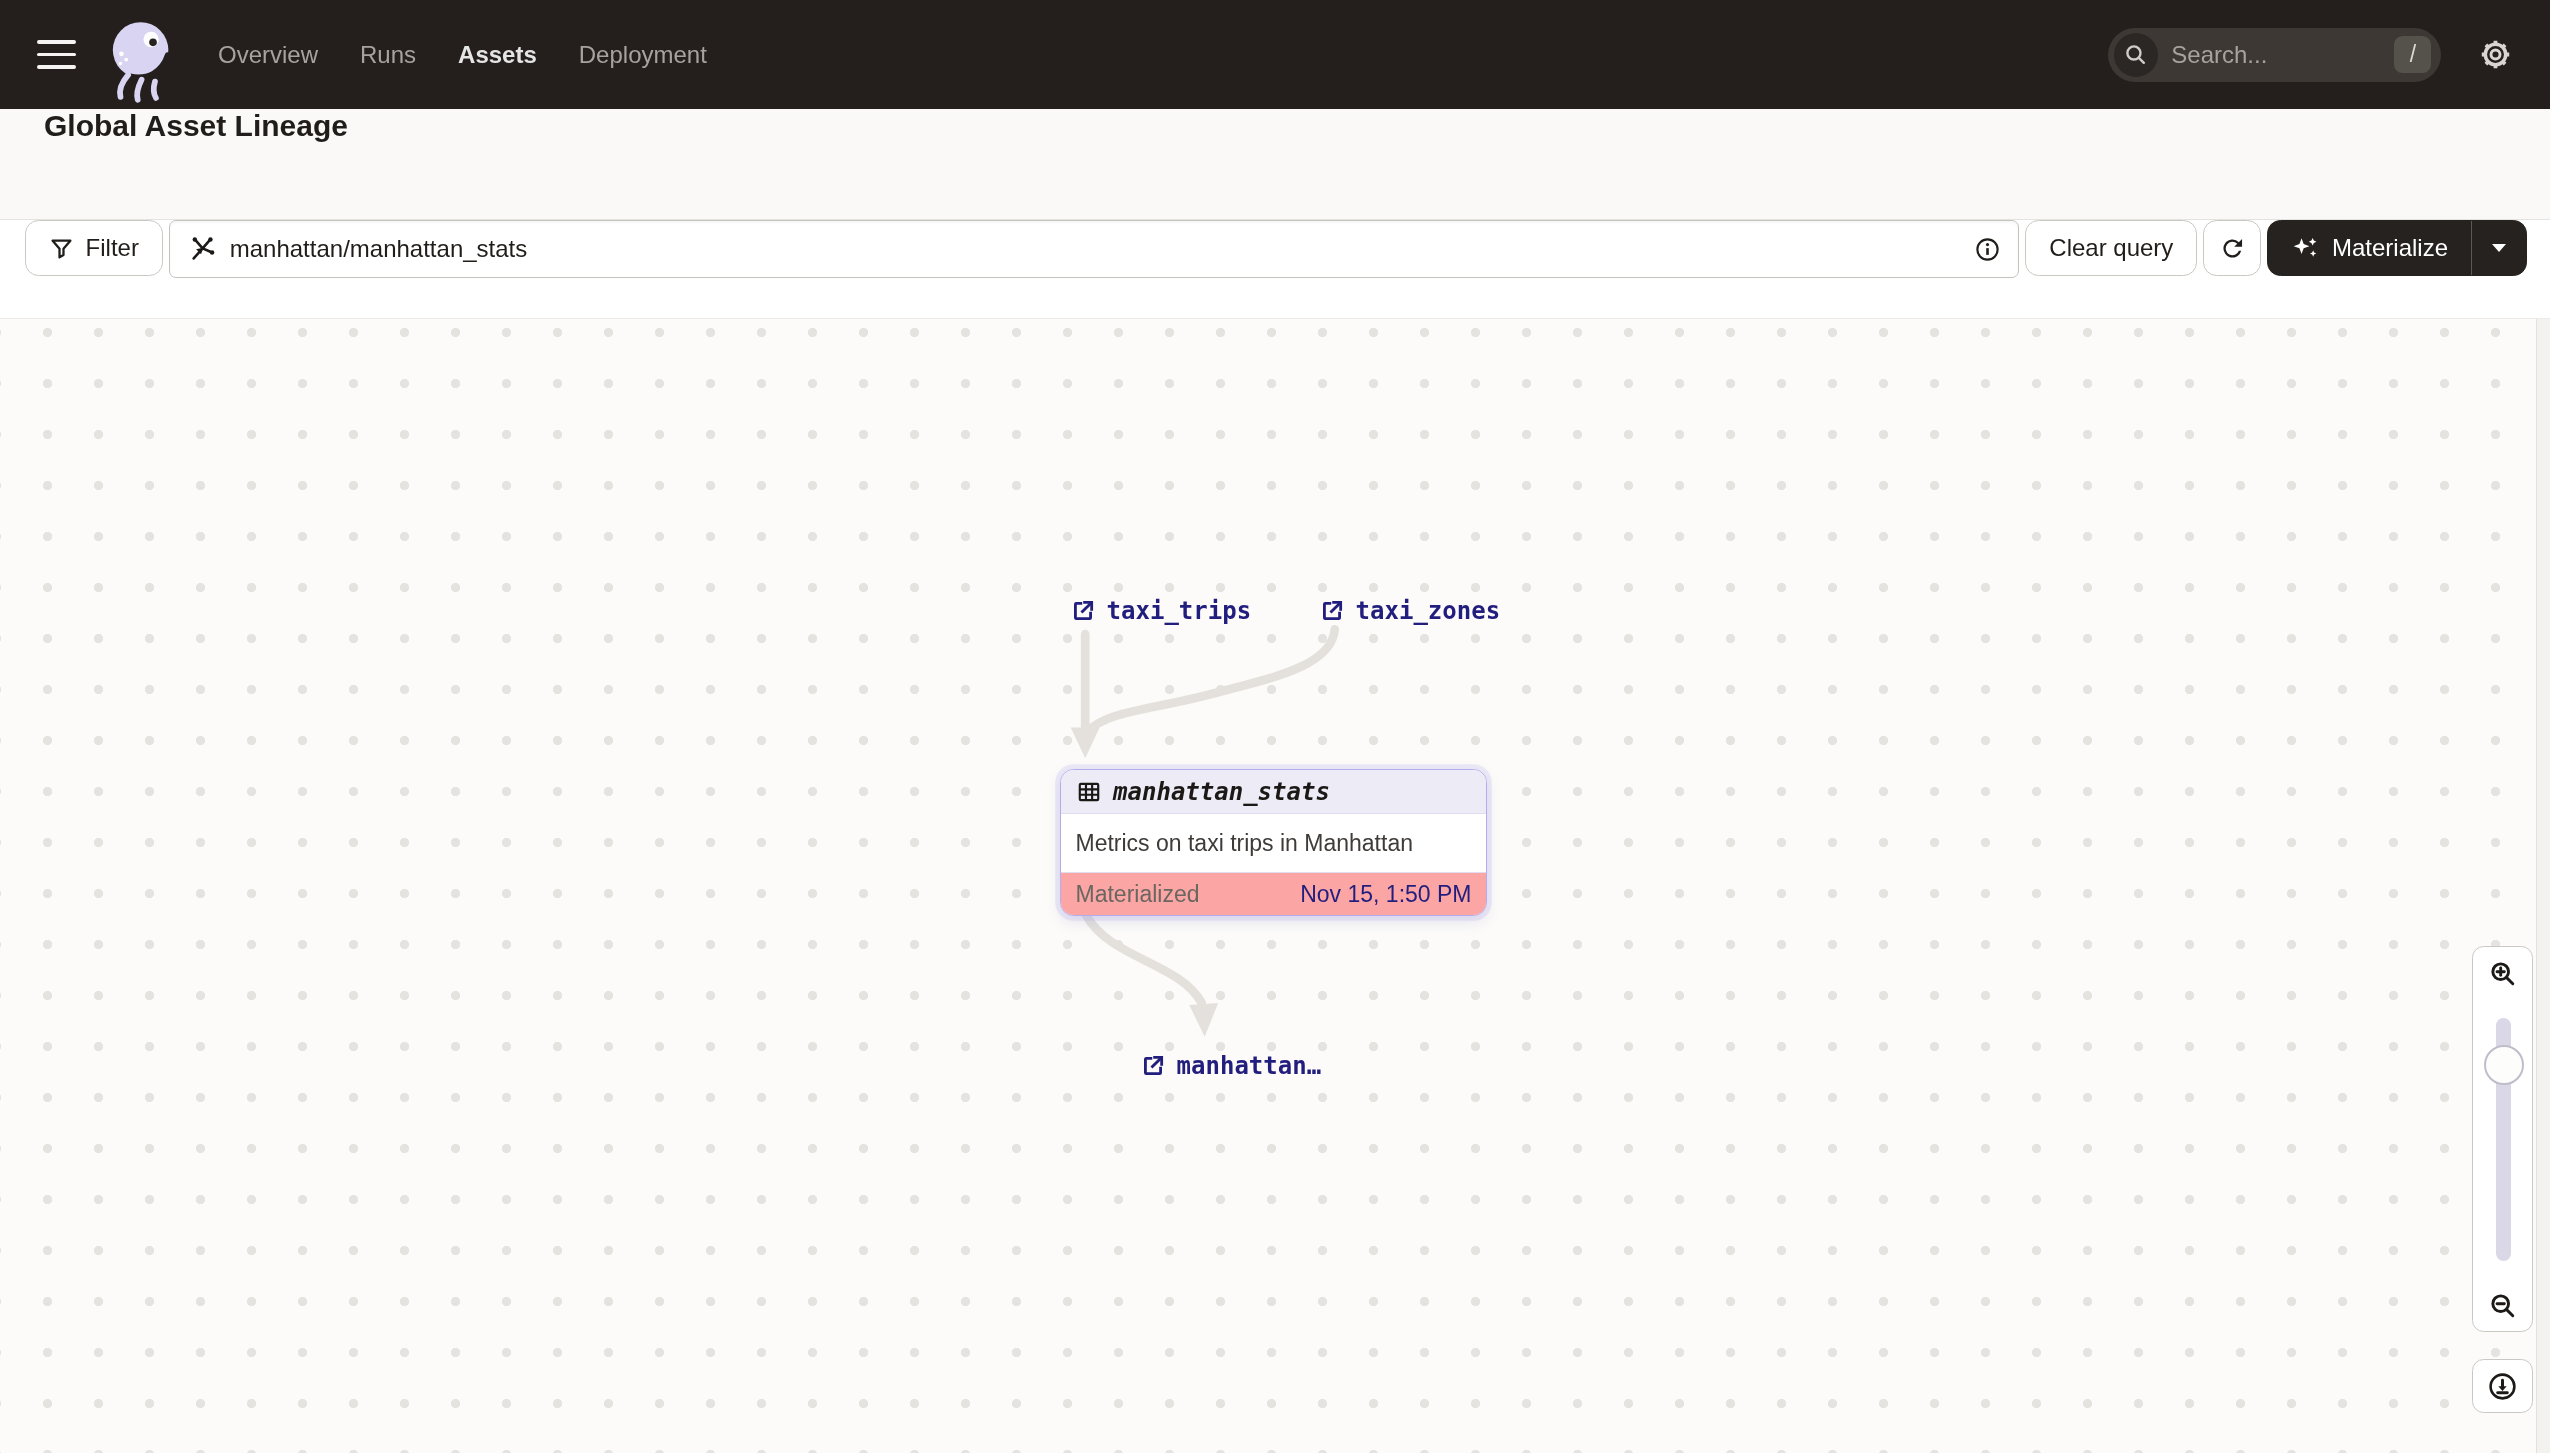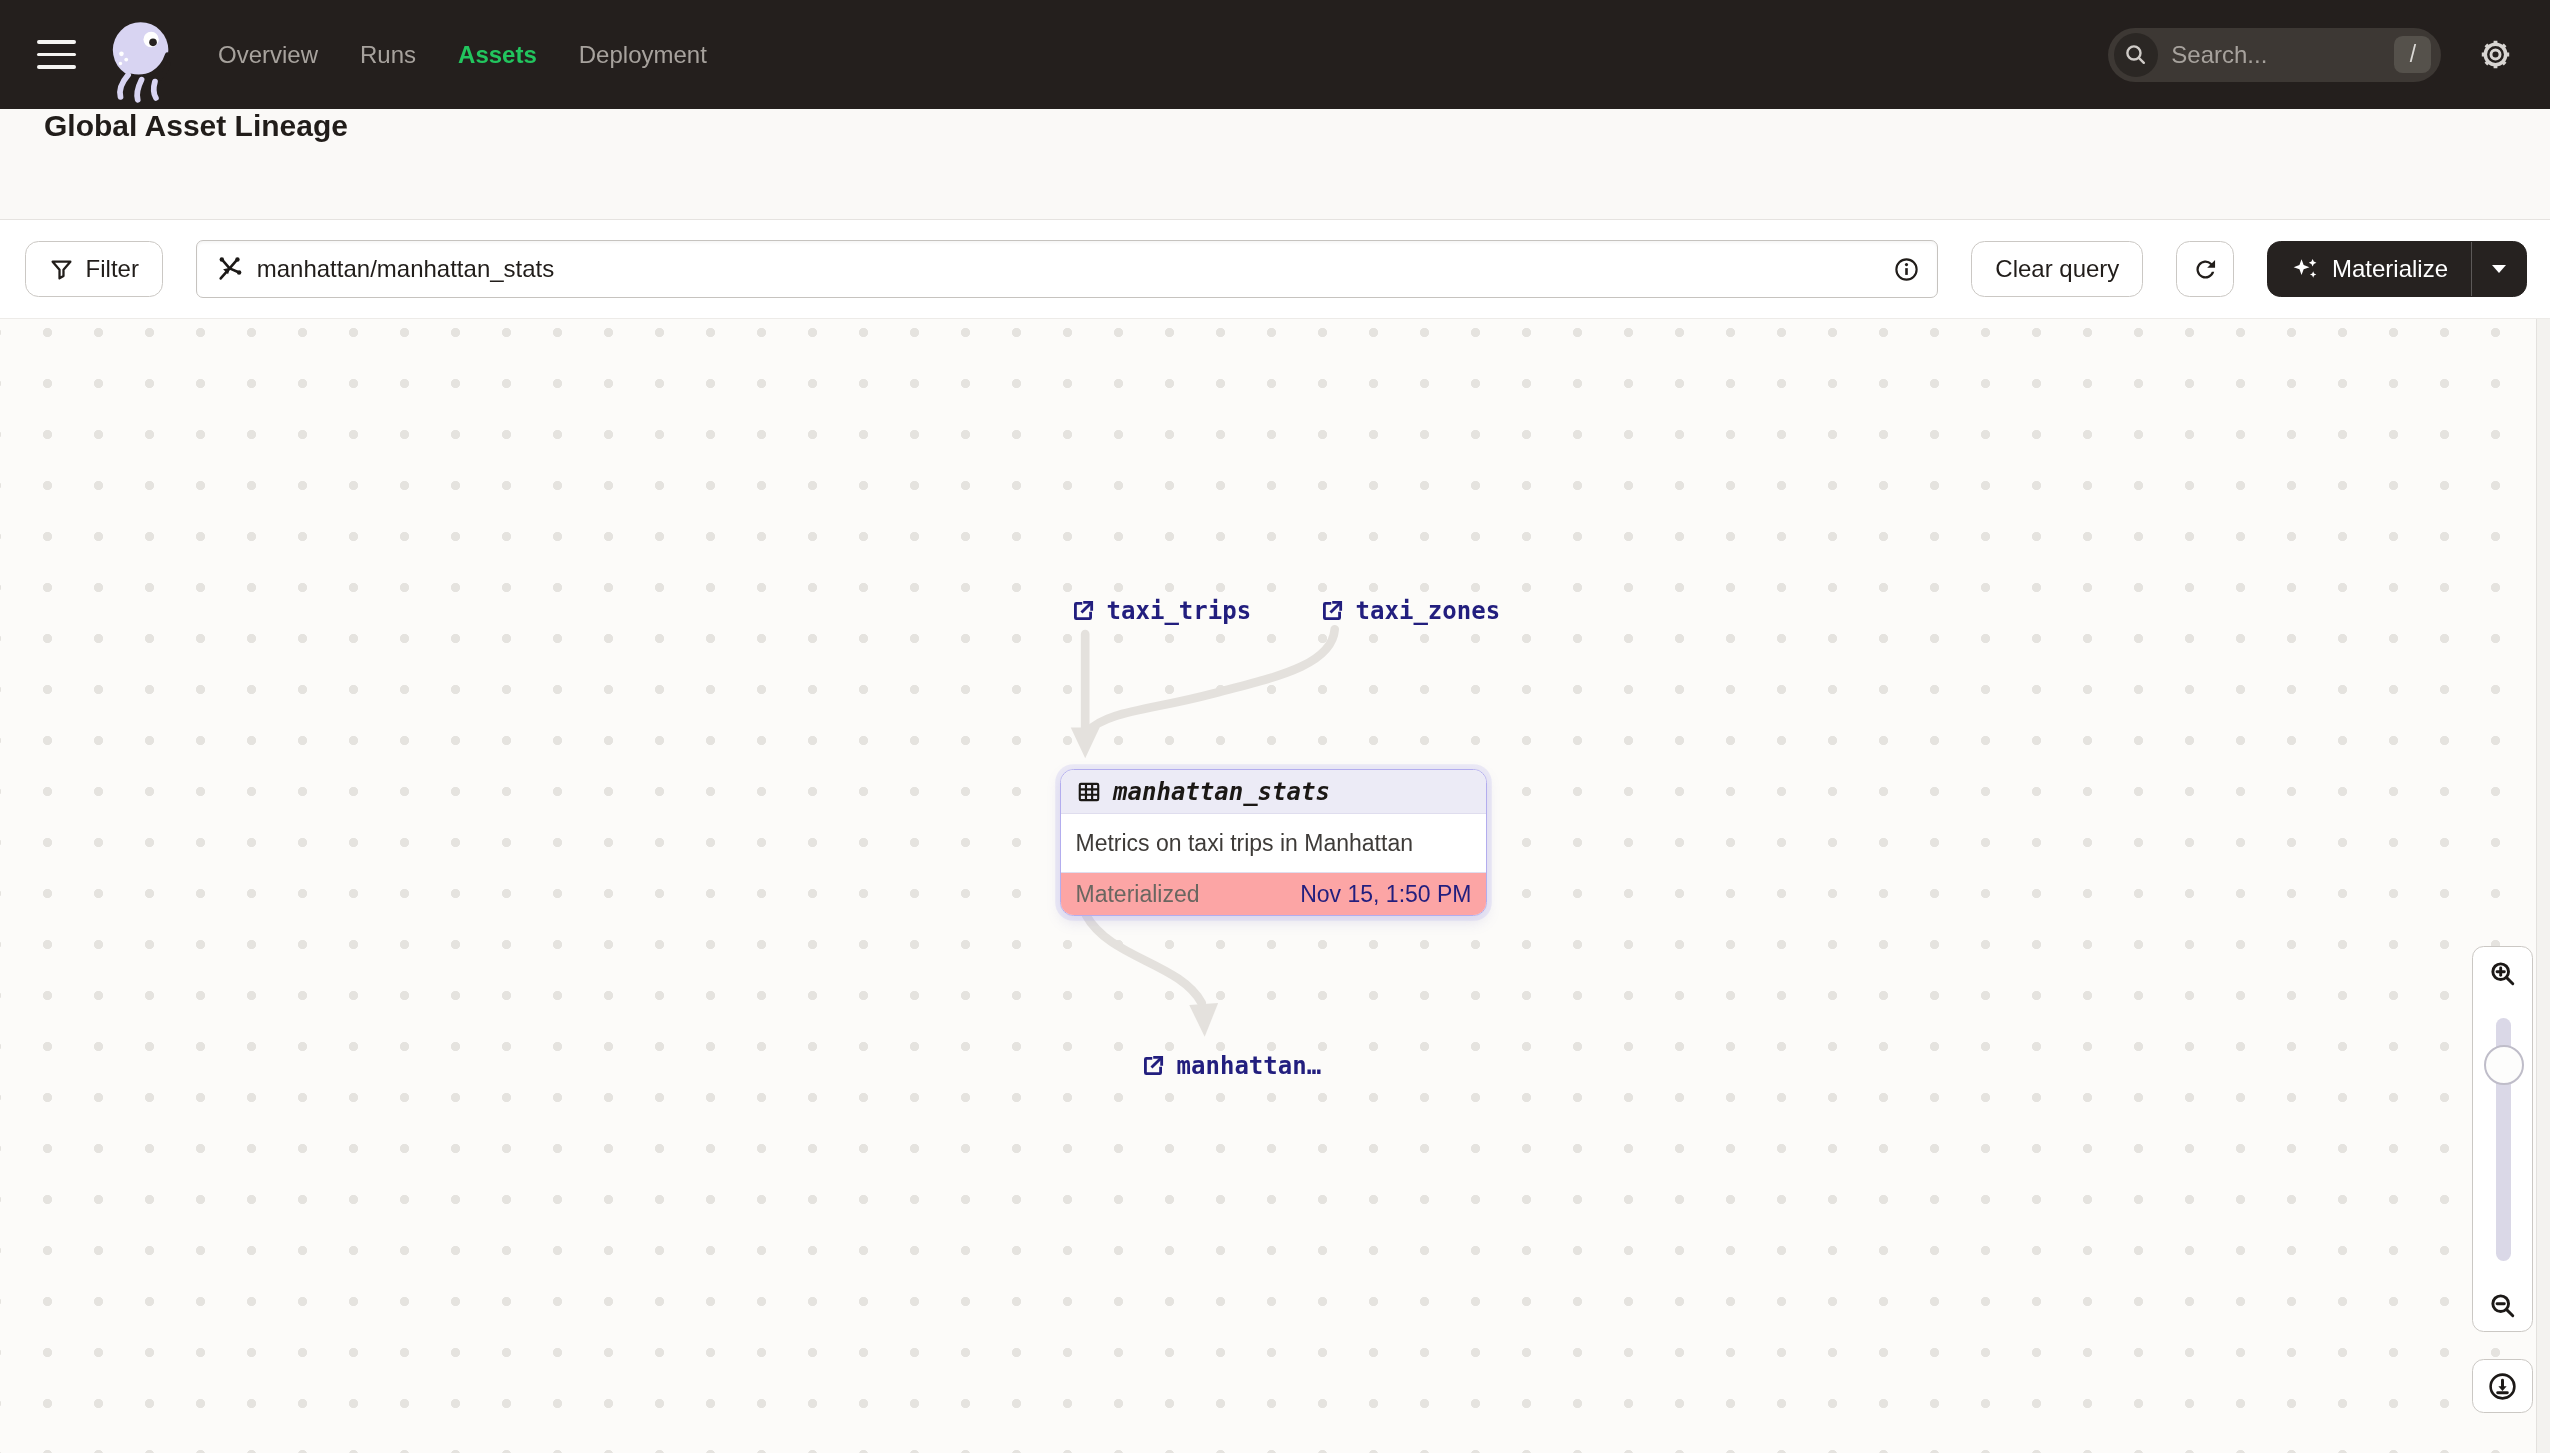--- a/index.html
+++ b/index.html
@@ -8,37 +8,37 @@
   .mono { font-family:"DejaVu Sans Mono", monospace; }
 
   
   .nav { height:109px; background:#241F1D; display:flex; align-items:center; padding:0 37px; }
   .hamburger { width:39px; display:flex; flex-direction:column; gap:8.7px; cursor:pointer; }
   .hamburger span { display:block; height:3.9px; border-radius:1.9px; background:#F5F4F2; }
   .logo-wrap { margin-left:33px; width:67px; height:96px; position:relative; }
   .logo-wrap svg { position:absolute; top:13.5px; left:0; overflow:visible; }
   .nav-links { display:flex; gap:42px; margin-left:42px; font-size:24px; }
   .nav-link { color:#A7A29D; cursor:pointer; }
-  .nav-link.active { color:#22c55e; font-weight:700; }
+  .nav-link.active { color:#e5e5e5; font-weight:700; }
   .nav-right { margin-left:auto; display:flex; align-items:center; gap:37px; }
   .search-pill { width:333px; height:54px; border-radius:27px; background:#3D3834; display:flex; align-items:center; padding:0 9.6px 0 5.8px; }
   .search-circle { width:44px; height:44px; border-radius:50%; background:#2B2724; display:flex; align-items:center; justify-content:center; flex:0 0 auto; }
   .search-input { flex:1; min-width:0; background:transparent; border:none; outline:none; color:#E7E5E4; font-size:24px; padding:0 13.5px; font-family:"Liberation Sans", sans-serif; }
   .search-input::placeholder { color:#A7A29D; }
   .slash-badge { width:37px; height:37px; border-radius:8.7px; background:#55514B; color:#DBD9D6; font-size:23px; display:flex; align-items:center; justify-content:center; flex:0 0 auto; }
   .gear-btn { cursor:pointer; display:flex; }
 
   
   .page-header { height:111px; background:#FAF9F7; border-bottom:1px solid #E5E3E0; display:flex; align-items:flex-start; padding:0 23px 0 44px; }
   .page-title { font-size:30px; font-weight:700; color:#211D1A; }
   .btn { display:inline-flex; align-items:center; gap:11.6px; background:#FFFFFF; border:1px solid #CBC8C4; border-radius:13.5px; height:56px; padding:0 23px; font-size:24px; color:#211D1A; cursor:pointer; white-space:nowrap; }
   .reload-btn { margin-left:auto; }
 
   
-  .toolbar { height:99px; background:#FFFFFF; border-bottom:1px solid #EDEBE8; display:flex; align-items:center; gap:33px; padding:0 23px 0 25px; }
+  .toolbar { height:99px; background:#FFFFFF; border-bottom:1px solid #EDEBE8; display:flex; gap:6px; padding:0 23px 0 25px; }
   .query-input-wrap { flex:1; height:58px; background:#FFFFFF; border:1px solid #C6C3BF; border-radius:7px; display:flex; align-items:center; gap:13.5px; padding:0 17.3px; box-shadow:inset 0 1.9px 2.9px rgba(0,0,0,0.04); }
   .query-input { flex:1; min-width:0; border:none; outline:none; font-size:24px; color:#211D1A; font-family:"Liberation Sans", sans-serif; }
   .icon-btn { width:58px; padding:0; justify-content:center; }
   .materialize-btn { background:#262220; border:1px solid #262220; color:#FFFFFF; border-radius:13.5px; height:56px; display:flex; align-items:stretch; cursor:pointer; overflow:hidden; }
   .materialize-main { display:flex; align-items:center; gap:11.6px; padding:16px 23px; font-size:24px; }
   .materialize-divider { width:1px; background:rgba(255,255,255,0.25); }
   .materialize-caret { width:54px; display:flex; align-items:center; justify-content:center; }
   .caret-down { width:0; height:0; border-left:7.7px solid transparent; border-right:7.7px solid transparent; border-top:8.7px solid #FFFFFF; }
 
   

